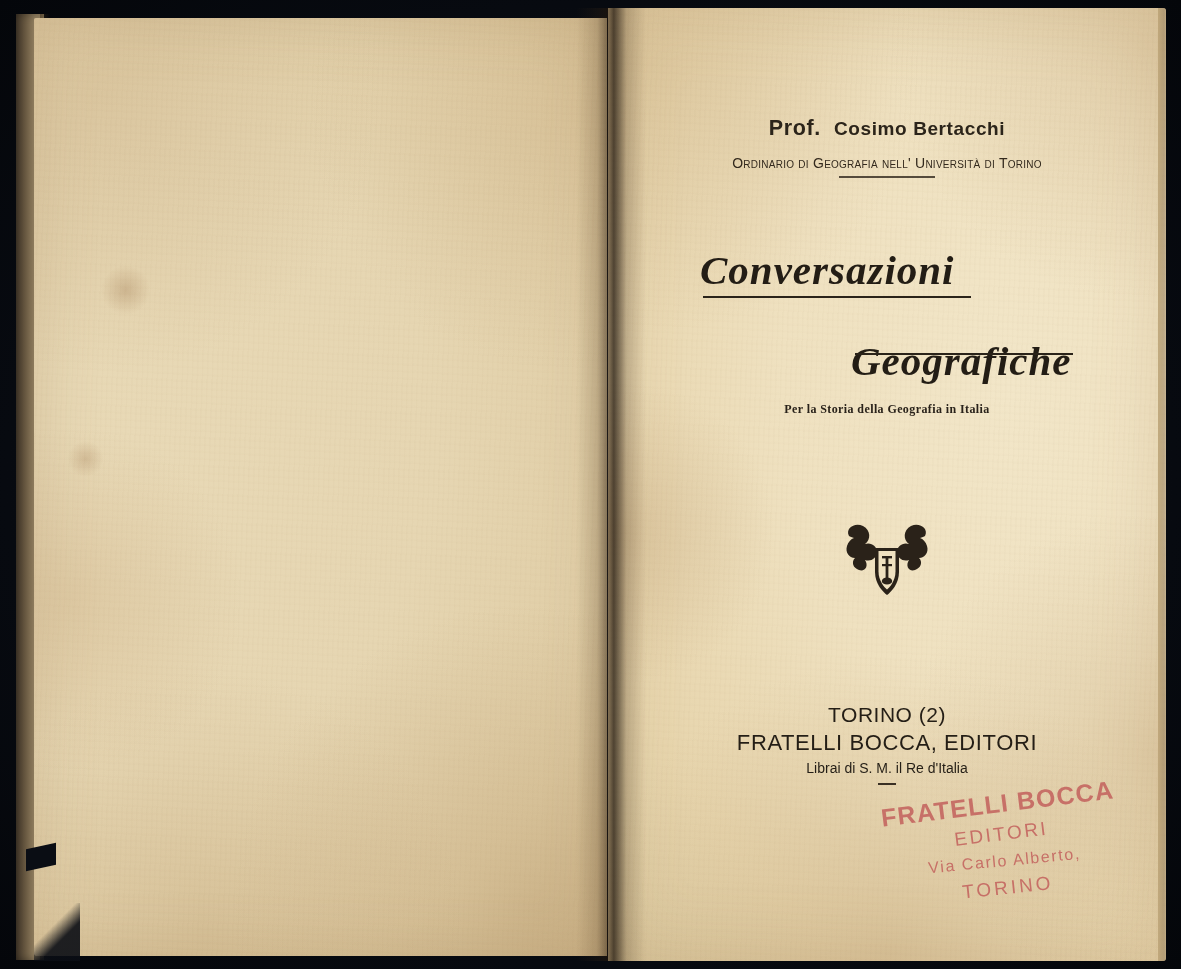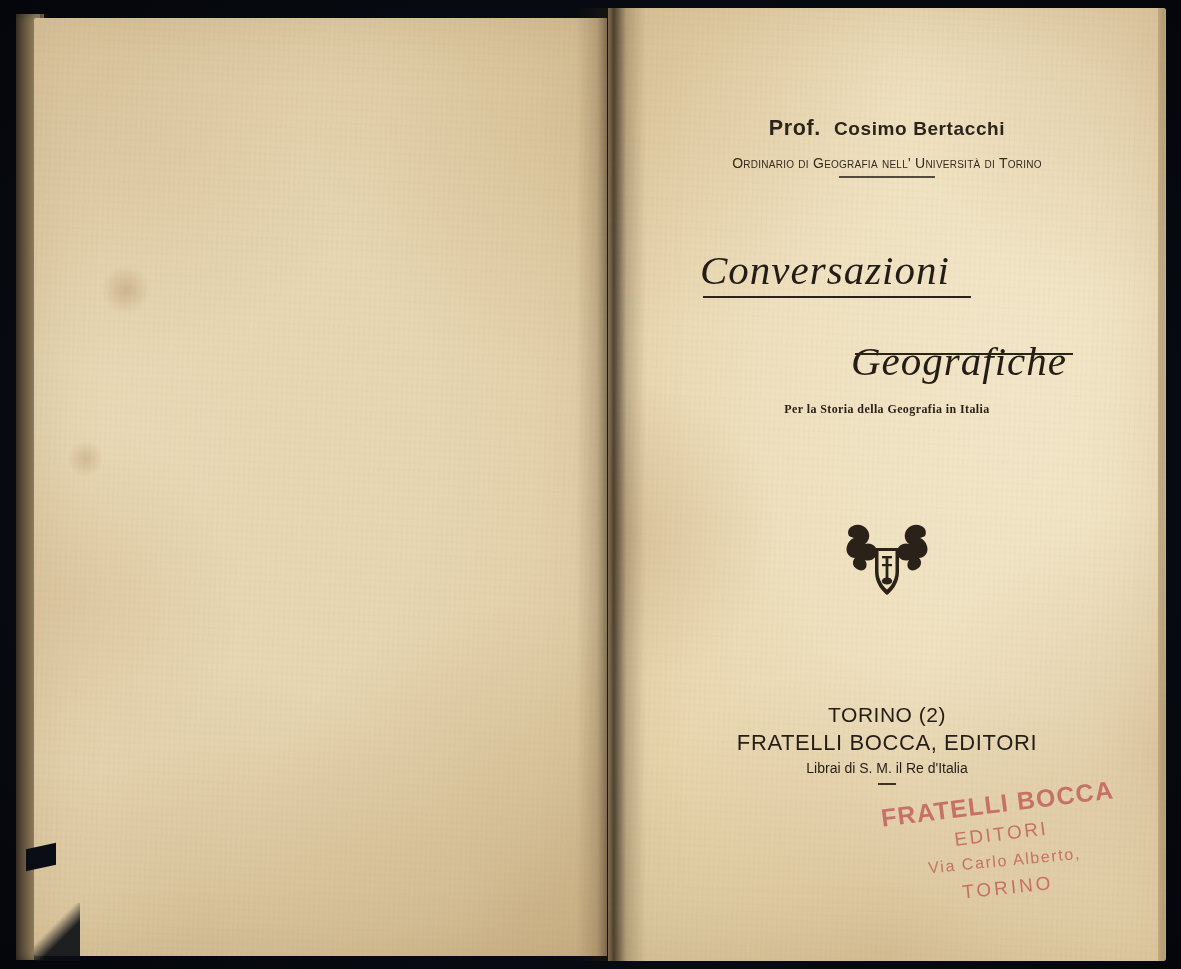--- a/index.html
+++ b/index.html
@@ -190,21 +190,21 @@
     width: 96px;
     height: 1.6px;
     background: #3a3024;
     opacity: .85;
   }
 
   .title1, .title2 {
     position: absolute;
     font-family: "Liberation Serif", serif;
     font-style: italic;
-    font-weight: normal;
+    font-weight: bold;
     color: #231d15;
     letter-spacing: 1px;
   }
   .title1 {
     left: 92px;
     top: 238px;
     font-size: 41px;
   }
   .title2 {
     left: 243px;

